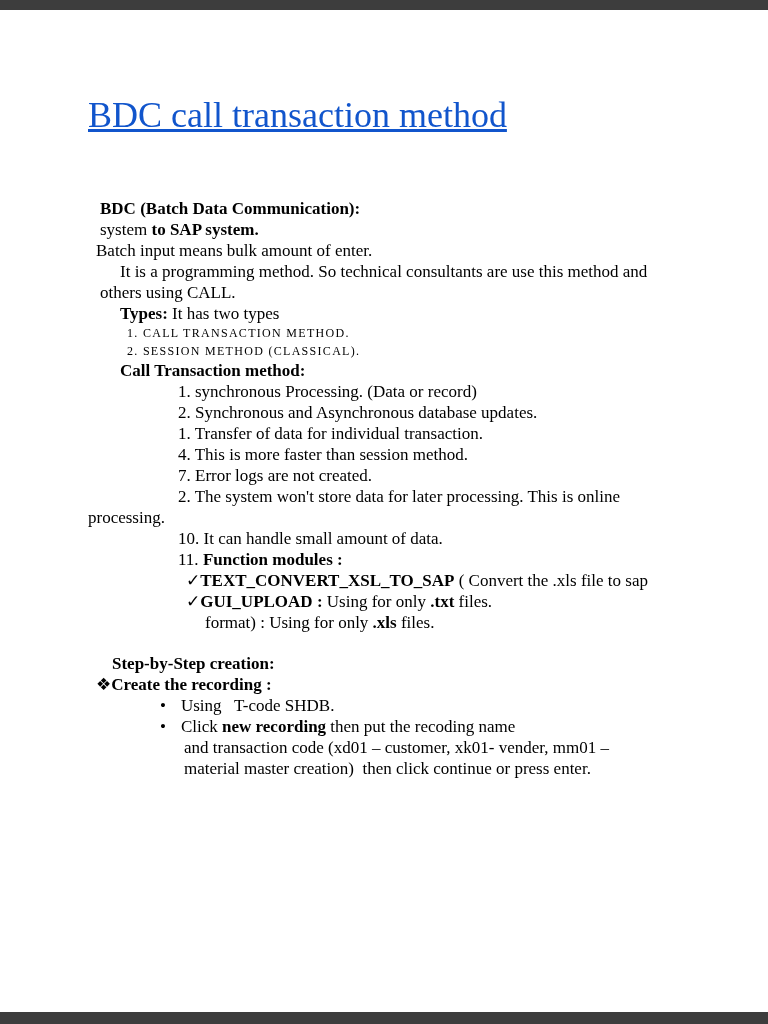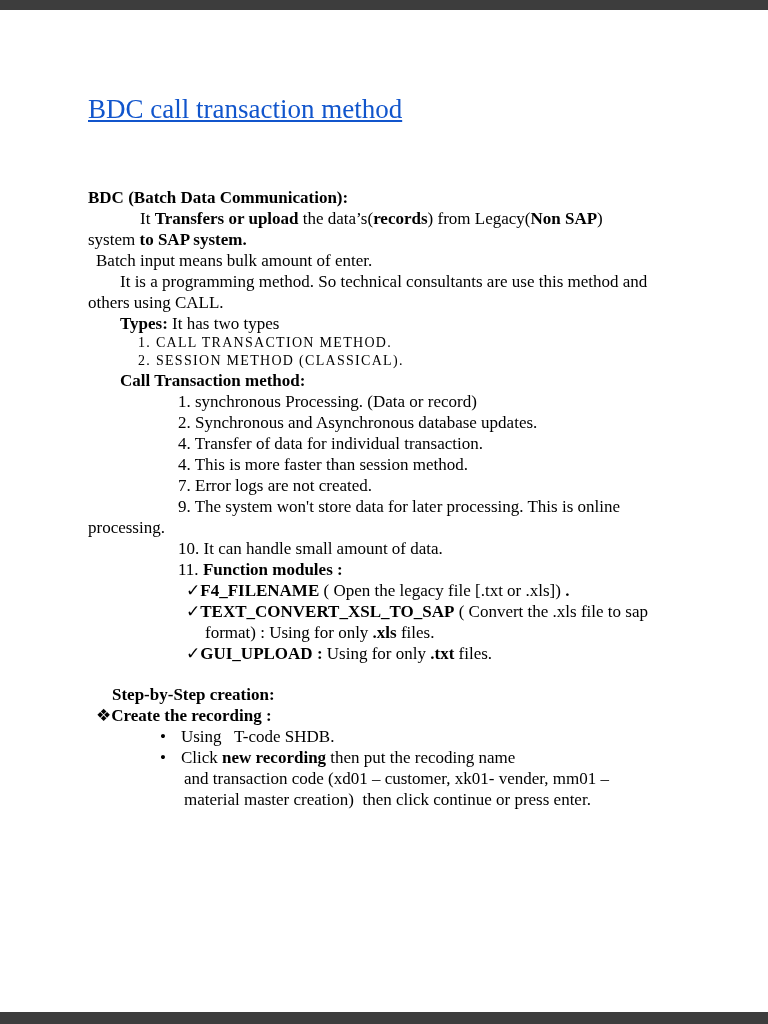--- a/index.html
+++ b/index.html
@@ -25,90 +25,88 @@
   .chrome-bar.top { top: 0; height: 10px; }
   .chrome-bar.bottom { bottom: 0; height: 12px; }
 
   .page {
     position: absolute;
     top: 0; left: 0; right: 0; bottom: 0;
     padding: 94px 26px 0 88px;
     box-sizing: border-box;
   }
   .doc-title {
-    font-size: 27px;
+    font-size: 36px;
     text-decoration: underline;
     margin: 0 0 62px 0;
     font-weight: normal;
     cursor: pointer;
     display: inline-block;
   }
   .doc-body {
     font-size: 17px;
     line-height: 21px;
   }
   .line {
     white-space: nowrap;
   }
   .bold { font-weight: bold; }
 
   
-  .m0   { margin-left: 0; }
+  .m0   { margin-left: 12px; }
   .m8   { margin-left: 8px; }
   .m29  { margin-left: 24px; }
   .m32  { margin-left: 32px; }
   .m48  { }
   .m72  { margin-left: 72px; }
   .m90  { margin-left: 90px; }
   .m96  { margin-left: 96px; }
   .m98  { margin-left: 98px; }
   .m117 { margin-left: 117px; }
   .mtab { margin-left: 52px; }
 
   
   .sc {
-    margin-left: 50px;
-    font-size: 14px;
+    margin-left: 39px;
+    font-size: 12px;
     letter-spacing: 1.3px;
     line-height: 18px;
   }
   .gap-before { margin-top: 20px; }
 </style>
 </head>
 <body>
 
 <div class="viewport">
   <div class="chrome-bar top" style="background: rgb(61, 61, 61);"></div>
 
   <div class="page">
     <a class="doc-title" style="color: rgb(17, 85, 204);">BDC call transaction method</a>
     <div class="doc-body">
         <div class="line m0"><span class="bold">BDC (Batch Data Communication):</span></div>
-        <div class="line mtab"><span>It </span><span class="bold">Transfers or upload</span><span> the data’s(</span><span class="bold">records</span><span>) from Legacy(</span><span class="bold">Non SAP</span><span>)</span></div>
         <div class="line m0"><span>system </span><span class="bold">to SAP system.</span></div>
         <div class="line m8"><span>Batch input means bulk amount of enter.</span></div>
         <div class="line m32"><span>It is a programming method. So technical consultants are use this method and</span></div>
         <div class="line m0"><span>others using CALL.</span></div>
         <div class="line m32"><span class="bold">Types:</span><span> It has two types</span></div>
         <div class="line sc"><span>1. CALL TRANSACTION METHOD.</span></div>
         <div class="line sc"><span>2. SESSION METHOD (CLASSICAL).</span></div>
         <div class="line m32"><span class="bold">Call Transaction method:</span></div>
         <div class="line m90"><span>1. synchronous Processing. (Data or record)</span></div>
         <div class="line m90"><span>2. Synchronous and Asynchronous database updates.</span></div>
-        <div class="line m90"><span>4. Transfer of data for individual transaction.</span></div>
+        <div class="line m90"><span>1. Transfer of data for individual transaction.</span></div>
         <div class="line m90"><span>4. This is more faster than session method.</span></div>
         <div class="line m90"><span>7. Error logs are not created.</span></div>
-        <div class="line m90"><span>9. The system won't store data for later processing. This is online</span></div>
+        <div class="line m90"><span>2. The system won't store data for later processing. This is online</span></div>
         <div class="line m48"><span>processing.</span></div>
         <div class="line m90"><span>10. It can handle small amount of data.</span></div>
         <div class="line m90"><span>11. </span><span class="bold">Function modules :</span></div>
-        <div class="line m98"><span>✓</span><span class="bold">F4_FILENAME</span><span> ( Open the legacy file [.txt or .xls]) </span><span class="bold">.</span></div>
         <div class="line m98"><span>✓</span><span class="bold">TEXT_CONVERT_XSL_TO_SAP</span><span> ( Convert the .xls file to sap</span></div>
+        <div class="line m98"><span>✓</span><span class="bold">GUI_UPLOAD :</span><span> Using for only </span><span class="bold">.txt</span><span> files.</span></div>
         <div class="line m117"><span>format) : Using for only </span><span class="bold">.xls</span><span> files.</span></div>
-        <div class="line m98"><span>✓</span><span class="bold">GUI_UPLOAD :</span><span> Using for only </span><span class="bold">.txt</span><span> files.</span></div>
         <div class="line m29 gap-before"><span class="bold">Step-by-Step creation:</span></div>
         <div class="line m8"><span>❖</span><span class="bold">Create the recording :</span></div>
         <div class="line m72"><span style="margin-right: 15px;">•</span><span>Using&nbsp;&nbsp; T-code SHDB.</span></div>
         <div class="line m72"><span style="margin-right: 15px;">•</span><span>Click </span><span class="bold">new recording</span><span> then put the recoding name</span></div>
         <div class="line m96"><span>and transaction code (xd01 – customer, xk01- vender, mm01 –</span></div>
         <div class="line m96"><span>material master creation)&nbsp; then click continue or press enter.</span></div>
       </div>
   </div>
 
   <div class="chrome-bar bottom" style="background: rgb(61, 61, 61);"></div>

